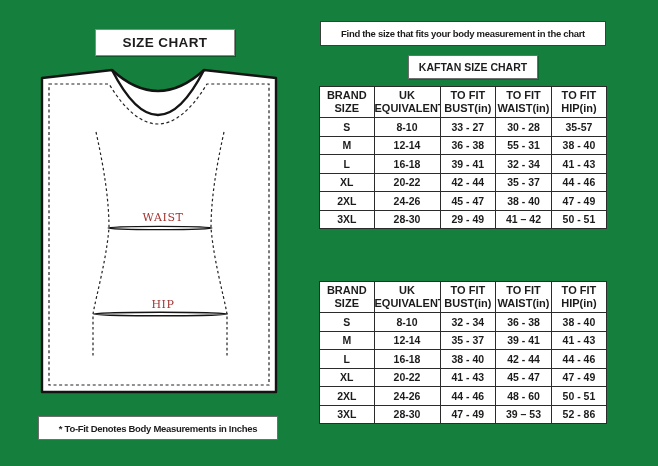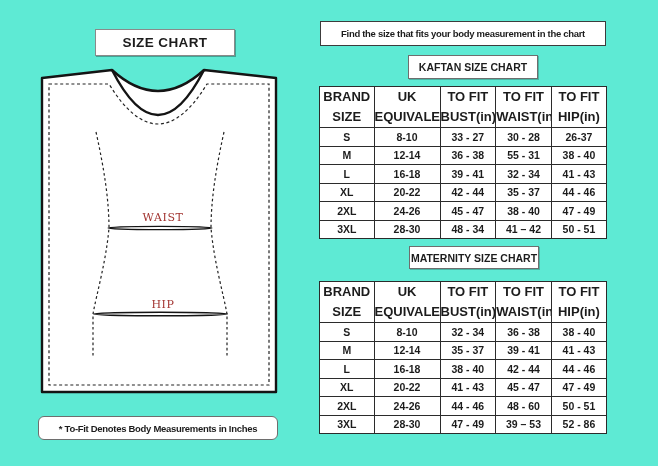--- a/index.html
+++ b/index.html
@@ -1,17 +1,17 @@
 <!DOCTYPE html>
 <html><head>
 <meta charset="utf-8">
 <style>
   html,body{margin:0;padding:0;background:#e9e9e9;}
   .page{
-    position:relative;width:658px;height:466px;background:#5eead4;
+    position:relative;width:658px;height:466px;background:#15803d;
     font-family:"Liberation Sans",sans-serif;color:#1c1c1c;overflow:hidden;
     outline:1px solid #cfcfcf;margin:0;
   }
   .boxed{
     position:absolute;background:#ffffff;border:1px solid #6e6e6e;
     display:flex;align-items:center;justify-content:center;
     font-weight:bold;text-align:center;white-space:nowrap;
   }
   #size-chart-title{
     left:95px;top:29px;width:138px;height:25px;
@@ -25,36 +25,36 @@
   #kaftan-title{
     left:408px;top:55px;width:128px;height:22px;
     font-size:10.5px;border-color:#6e6e6e;box-shadow:1px 1px 0 rgba(0,0,0,.22);
   }
   #maternity-title{
     left:409px;top:246px;width:128px;height:21px;
     font-size:10.5px;border-color:#6e6e6e;box-shadow:1px 1px 0 rgba(0,0,0,.22);
   }
   #footnote-box{
     left:38px;top:416px;width:238px;height:22px;
-    font-size:9.5px;letter-spacing:-.3px;border-color:#6e6e6e;border-radius:6px;
+    font-size:9.5px;letter-spacing:-.3px;border-color:#6e6e6e;
   }
   #garment-diagram{position:absolute;left:30px;top:60px;width:258px;height:345px;}
 
   table.size-table{
     position:absolute;left:319px;width:288px;
     border-collapse:collapse;table-layout:fixed;background:#fff;
   }
   #kaftan-table{top:86px;}
   #maternity-table{top:281px;}
   table.size-table th,table.size-table td{
     border:1.2px solid #2b2b2b;font-weight:bold;text-align:center;
     vertical-align:middle;padding:0;overflow:hidden;
   }
   table.size-table th{
-    font-size:13px;line-height:20px;height:30px;white-space:pre-line;
+    font-size:11px;line-height:13px;height:30px;white-space:pre-line;
   }
   table.size-table td{font-size:10.5px;height:17.5px;}
 </style>
 </head>
 <body>
 
 <div class="page">
 
   <div id="size-chart-title" class="boxed">SIZE CHART</div>
 
@@ -104,21 +104,21 @@
           <th>TO FIT
 HIP(in)</th>
         </tr>
       </thead>
     <tbody>
         <tr>
           <td>S</td>
           <td>8-10</td>
           <td>33 - 27</td>
           <td>30 - 28</td>
-          <td>26-37</td>
+          <td>35-57</td>
         </tr>
         <tr>
           <td>M</td>
           <td>12-14</td>
           <td>36 - 38</td>
           <td>55 - 31</td>
           <td>38 - 40</td>
         </tr>
         <tr>
           <td>L</td>
@@ -137,28 +137,27 @@
         <tr>
           <td>2XL</td>
           <td>24-26</td>
           <td>45 - 47</td>
           <td>38 - 40</td>
           <td>47 - 49</td>
         </tr>
         <tr>
           <td>3XL</td>
           <td>28-30</td>
-          <td>48 - 34</td>
+          <td>29 - 49</td>
           <td>41 – 42</td>
           <td>50 - 51</td>
         </tr>
       </tbody>
   </table>
 
-  <div id="maternity-title" class="boxed">MATERNITY SIZE CHART</div>
 
   <table id="maternity-table" class="size-table">
     <colgroup>
       <col style="width:19%">
         <col style="width:23%">
         <col style="width:19.4%">
       <col style="width:19.4%">
         <col style="width:19.2%">
     </colgroup>
     <thead>

